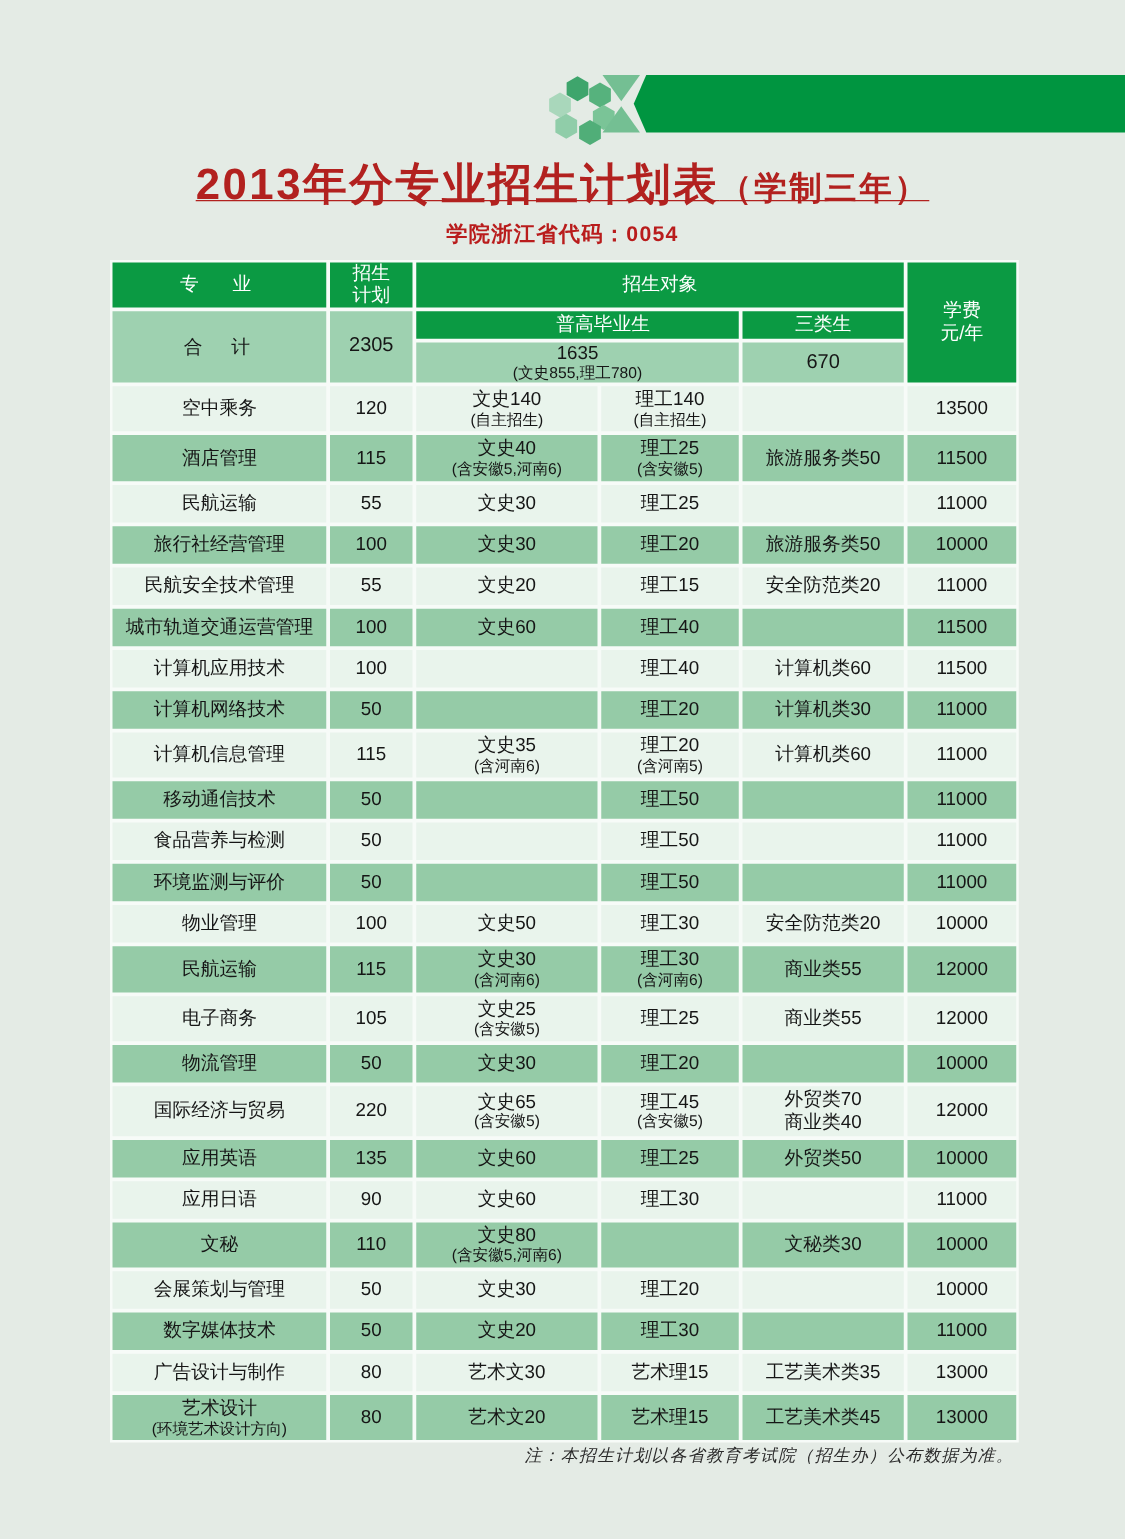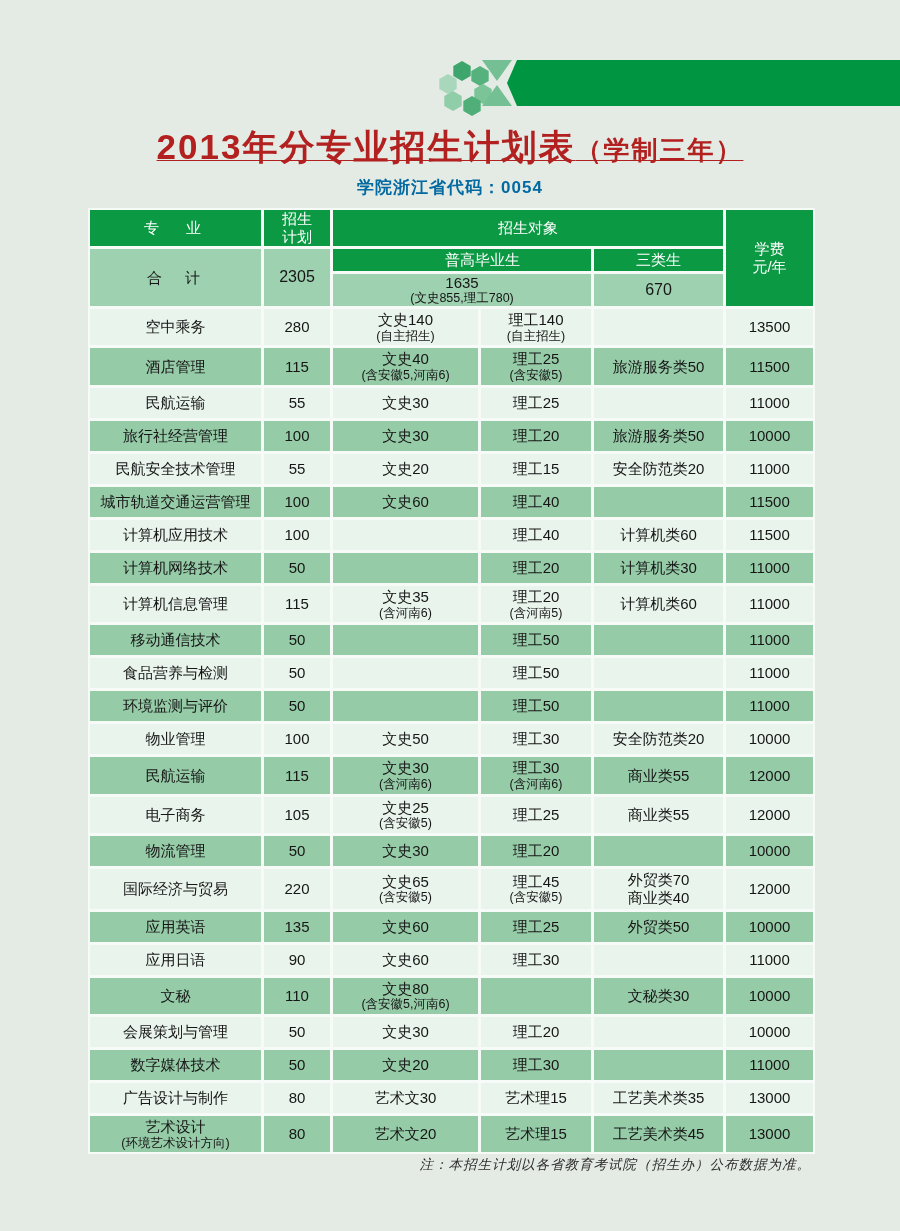--- a/index.html
+++ b/index.html
@@ -14,21 +14,21 @@
   }
   *{margin:0;padding:0;box-sizing:border-box;}
   body{font-family:"Liberation Sans", sans-serif;}
   .page{position:relative;width:900px;height:1231px;background:var(--page-bg);overflow:hidden;}
 
   .banner-svg{position:absolute;left:420px;top:50px;width:480px;height:66px;display:block;}
 
   .title-wrap{position:absolute;left:0;top:124px;width:100%;text-align:center;color:var(--title-red);font-weight:bold;letter-spacing:2px;text-decoration:underline;}
   .title-main{font-size:35px;}
   .title-suffix{font-size:26px;}
-  .subtitle{position:absolute;left:0;top:176px;width:100%;text-align:center;font-size:17px;font-weight:bold;color:#0369a1;letter-spacing:1px;}
+  .subtitle{position:absolute;left:0;top:176px;width:100%;text-align:center;font-size:17px;font-weight:bold;color:#b91c1c;letter-spacing:1px;}
 
   .plan-table{
     position:absolute;left:88px;top:208px;width:727px;
     display:grid;
     grid-template-columns:171px 66px 145px 110px 129px 87px;
     grid-template-rows:36px 22px 32px;
     grid-auto-rows:minmax(30px,auto);
     gap:3px;
     background:var(--gap-white);
     padding:2px;
@@ -104,21 +104,21 @@
     <div class="cell total t-regular">
         <div class="line">1635</div>
         <div class="line sub">(文史855,理工780)</div>
       </div>
     <div class="cell total t-third">670</div>
 
   <div class="cell row-light">
         <div class="line">空中乘务</div>
       </div>
       <div class="cell row-light">
-        <div class="line">280</div>
+        <div class="line">120</div>
       </div>
       <div class="cell row-light">
         <div class="line">文史140</div>
         <div class="line sub">(自主招生)</div>
       </div>
       <div class="cell row-light">
         <div class="line">理工140</div>
         <div class="line sub">(自主招生)</div>
       </div>
       <div class="cell row-light"></div>

